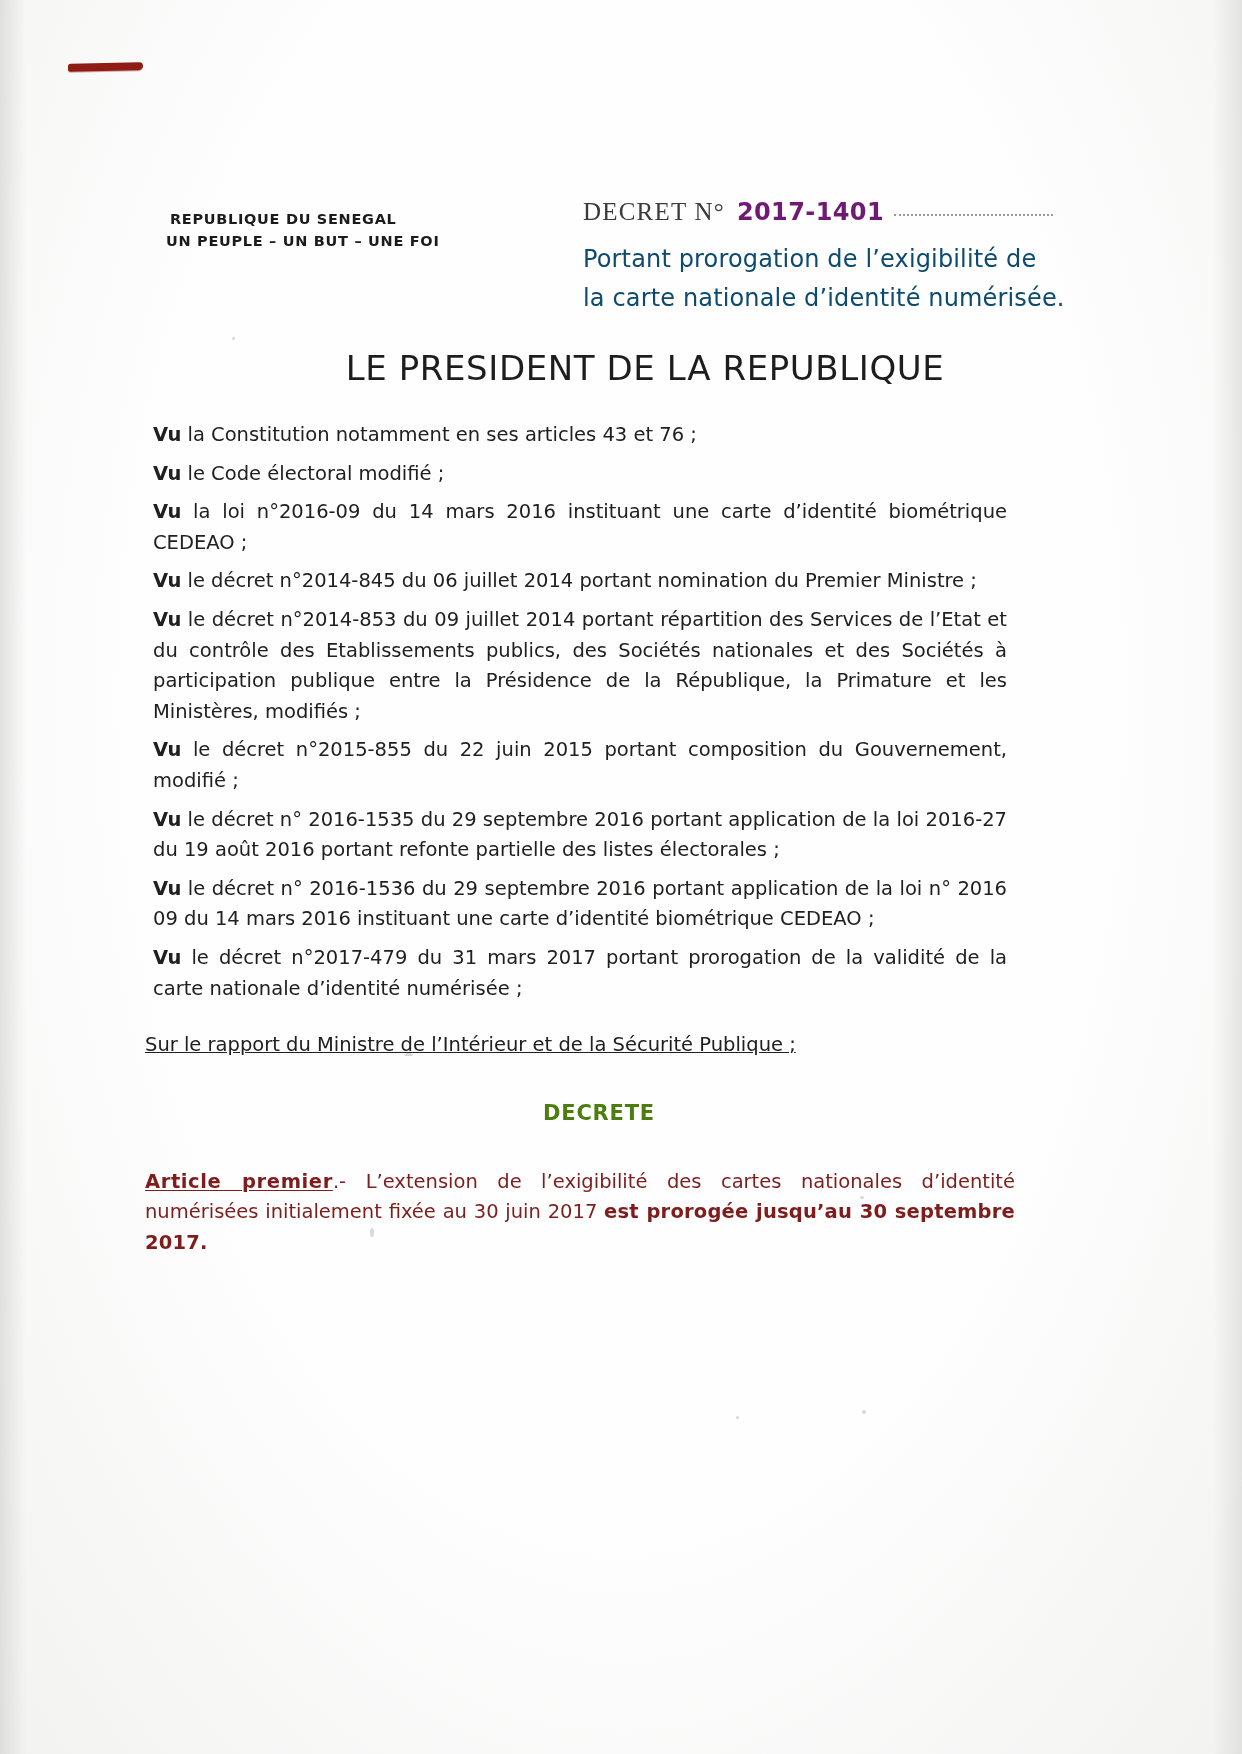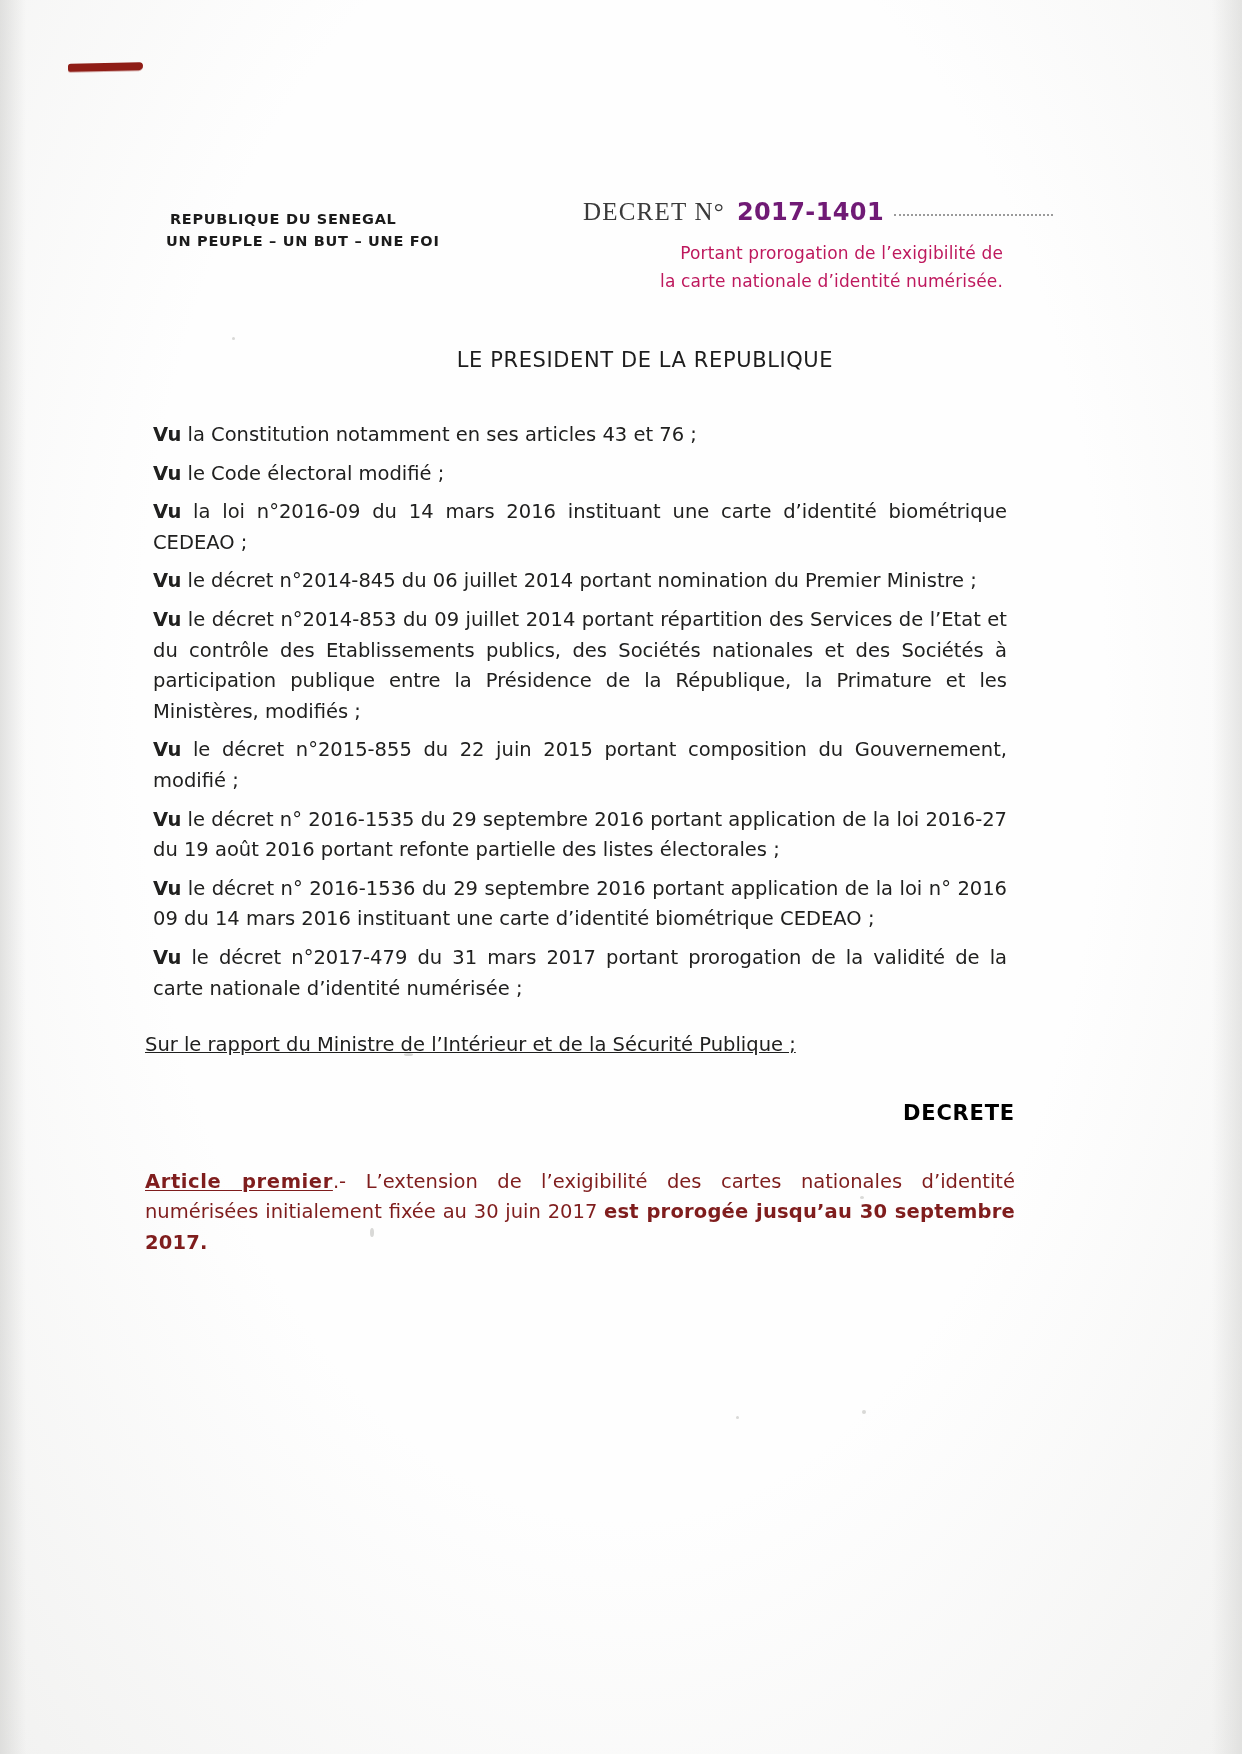--- a/index.html
+++ b/index.html
@@ -85,34 +85,34 @@
   }
   .dotline{
     flex:1 1 auto;
     margin-left:10px;
     border-bottom:2px dotted #9a9a9a;
     height:14px;
     transform:translateY(-4px);
   }
   .subtitle{
     margin-top:14px;
-    font-size:17px;
+    font-size:24px;
     line-height:1.62;
-    color:#be185d;
+    color:#0c4a6e;
     letter-spacing:0.15px;
     width:420px;
     text-align:right;
   }
   .subtitle div{white-space:nowrap;}
 
   
   .main-title{
     position:absolute;left:0;top:348px;width:100%;
     text-align:center;
-    font-size:21px;
+    font-size:34px;
     letter-spacing:0.6px;
     color:#1d1d1d;
     padding-left:48px;
     box-sizing:border-box;
   }
 
   
   .body{
     position:absolute;
     left:145px;top:412px;
@@ -132,25 +132,25 @@
   .rapport{
     margin-top:26px;
     font-size:19.5px;
     line-height:30px;
     color:#20201f;
     text-decoration:underline;
   }
 
   .decrete{
     margin-top:38px;
-    text-align:right;
+    text-align:center;
     font-weight:700;
     font-size:21px;
     letter-spacing:0.8px;
-    color:#000000;
+    color:#4d7c0f;
     padding-left:38px;
   }
 
   .article{
     margin-top:38px;
     font-size:19.5px;
     line-height:30.6px;
     text-align:justify;
     color:#7f1d1d;
   }

